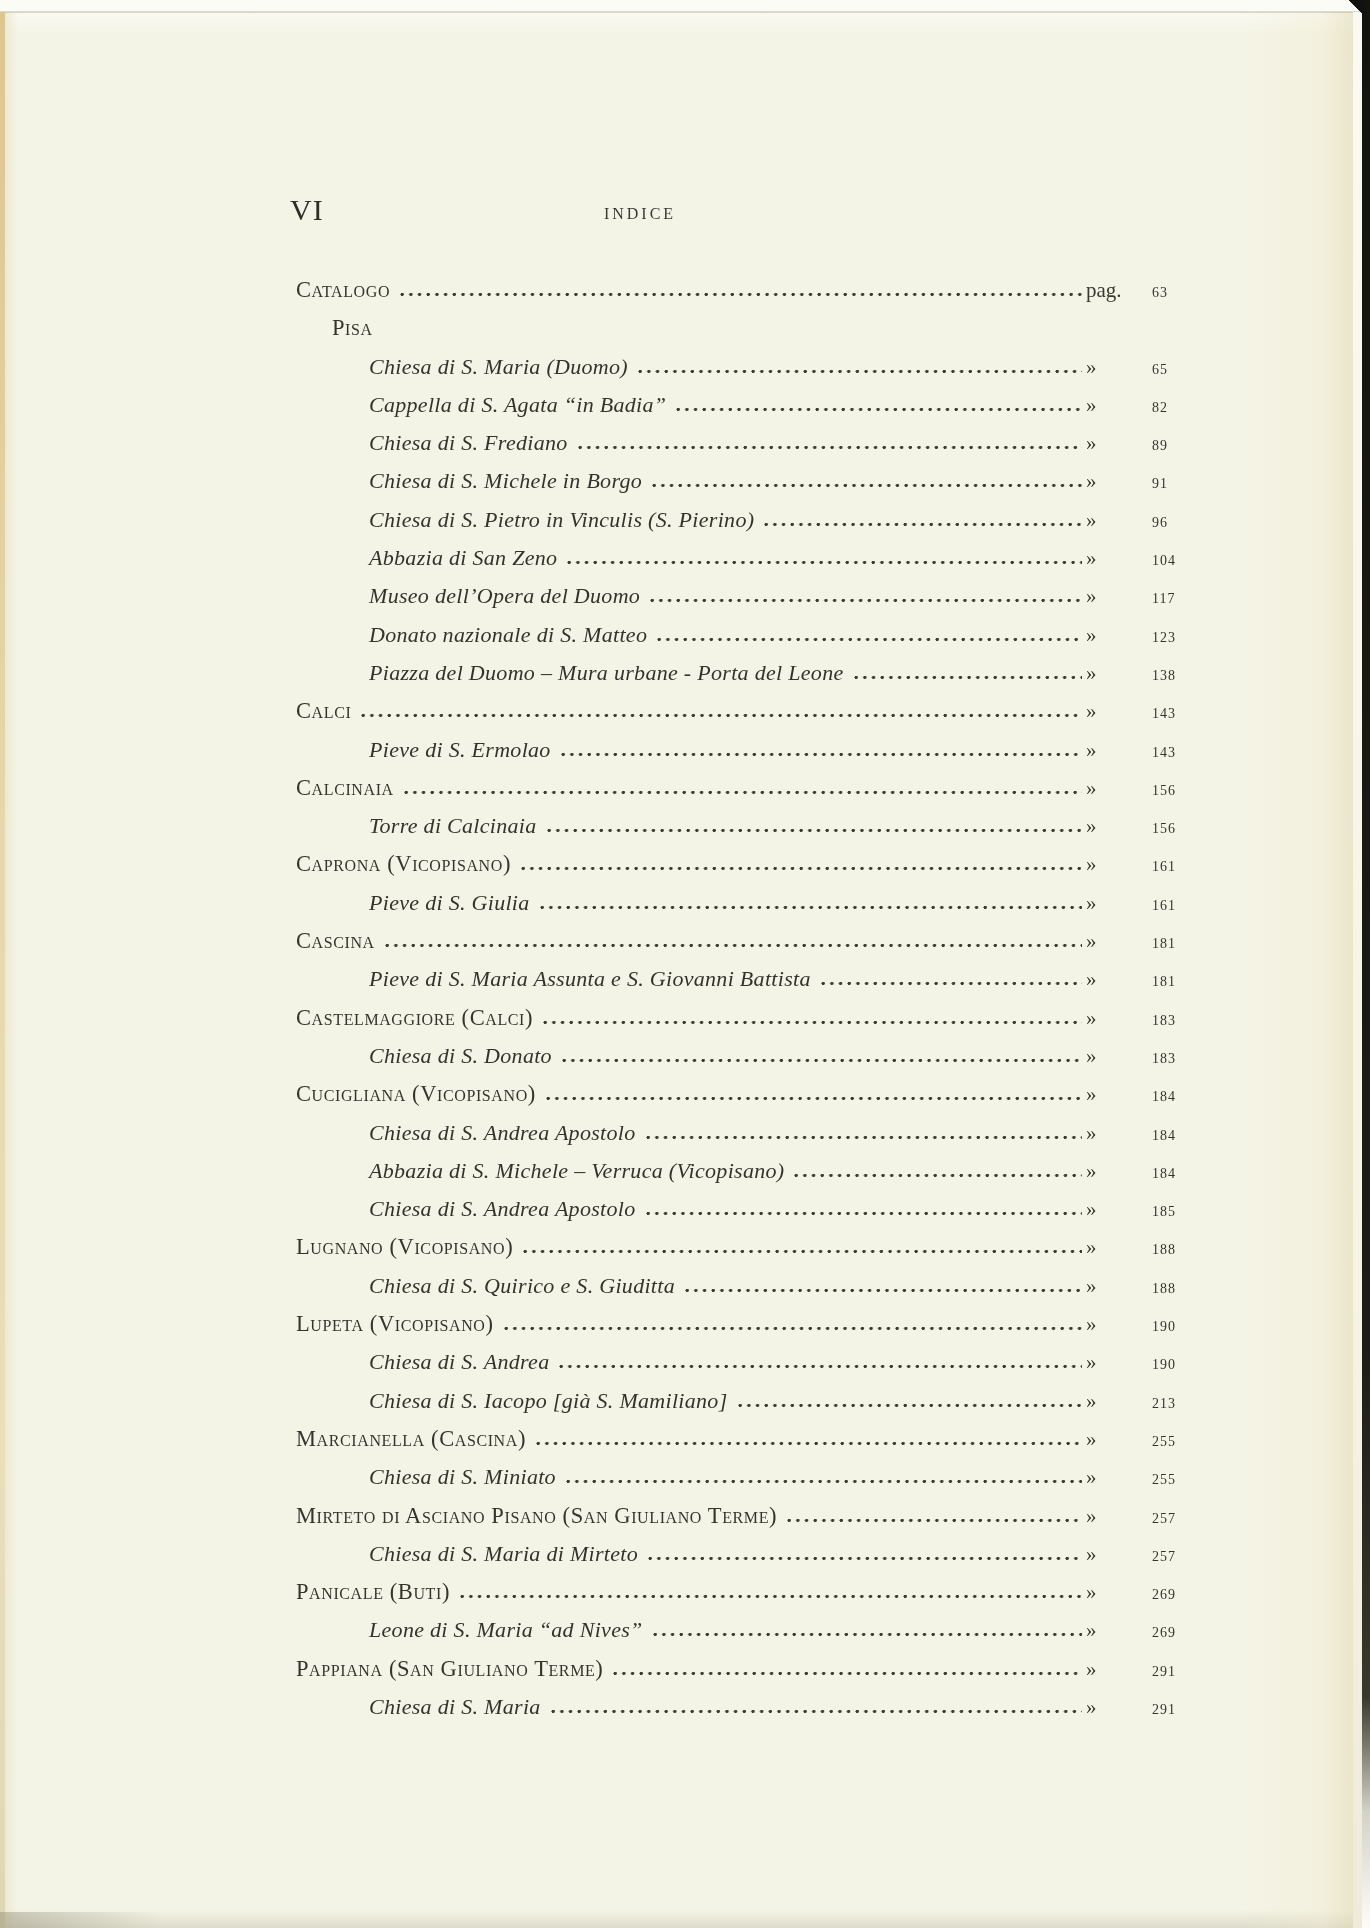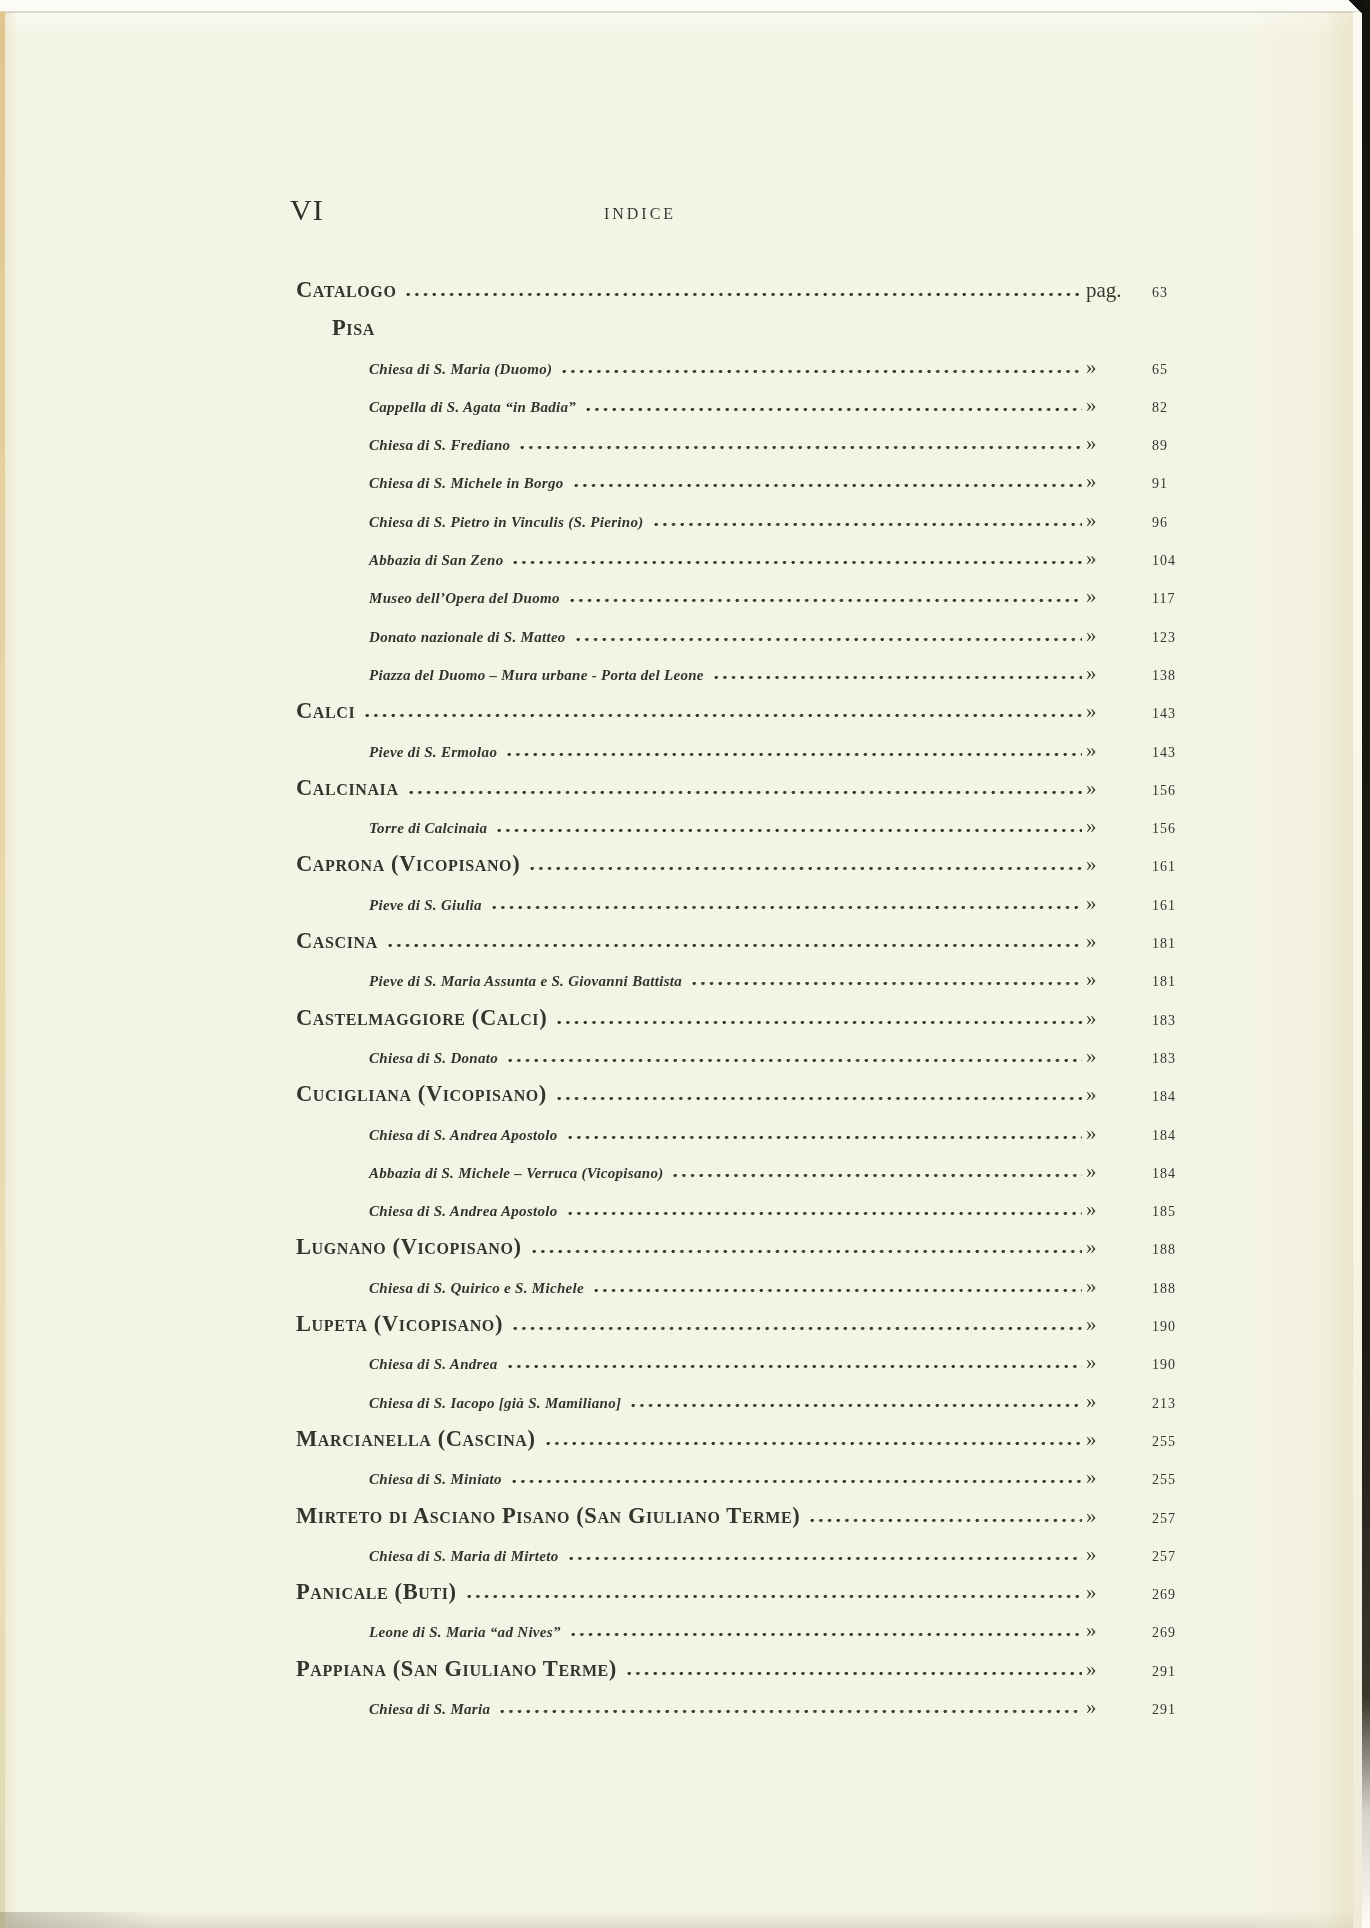--- a/index.html
+++ b/index.html
@@ -37,23 +37,23 @@
     position:absolute;left:290px;top:193px;
     font-size:30px;letter-spacing:1px;color:#2e2d26;
   }
   .running-head{
     position:absolute;left:520px;top:205px;width:240px;text-align:center;
     font-size:16px;letter-spacing:3px;color:#3a3931;
   }
 
   .toc{position:absolute;left:296px;top:271px;width:928px;}
   .toc-row{display:flex;align-items:baseline;height:38.3px;white-space:nowrap;}
-  .toc-title{line-height:38.3px;font-weight:bold;}
+  .toc-title{line-height:38.3px;}
   .sc{font-variant-caps:small-caps;font-size:22.5px;letter-spacing:.6px;color:#35342c;}
-  .it{font-style:italic;font-size:15px;letter-spacing:.3px;color:#34332b;}
+  .it{font-style:italic;font-size:22px;letter-spacing:.3px;color:#34332b;}
   .lvl0 .toc-title{padding-left:0;}
   .lvl1 .toc-title{padding-left:36px;}
   .lvl2 .toc-title{padding-left:73px;}
   .leader{
     flex:1;height:5px;margin:0 4px 3px 10px;min-width:20px;
     background:radial-gradient(circle at 2.1px 2.4px,#3c3b31 1.45px,rgba(60,59,49,0) 1.9px);
     background-size:8.7px 5px;background-repeat:repeat-x;
   }
   .pagecol{width:66px;text-align:left;font-size:21px;color:#3a392f;line-height:38.3px;}
   .numcol{width:72px;text-align:left;font-size:14px;color:#35342c;line-height:38.3px;letter-spacing:1px;}
@@ -222,21 +222,21 @@
         <span class="pagecol">»</span>
         <span class="numcol">185</span>
       </div>
       <div class="toc-row lvl0">
         <span class="toc-title sc">Lugnano (Vicopisano)</span>
         <span class="leader"></span>
         <span class="pagecol">»</span>
         <span class="numcol">188</span>
       </div>
       <div class="toc-row lvl2">
-        <span class="toc-title it">Chiesa di S. Quirico e S. Michele</span>
+        <span class="toc-title it">Chiesa di S. Quirico e S. Giuditta</span>
         <span class="leader"></span>
         <span class="pagecol">»</span>
         <span class="numcol">188</span>
       </div>
       <div class="toc-row lvl0">
         <span class="toc-title sc">Lupeta (Vicopisano)</span>
         <span class="leader"></span>
         <span class="pagecol">»</span>
         <span class="numcol">190</span>
       </div>

